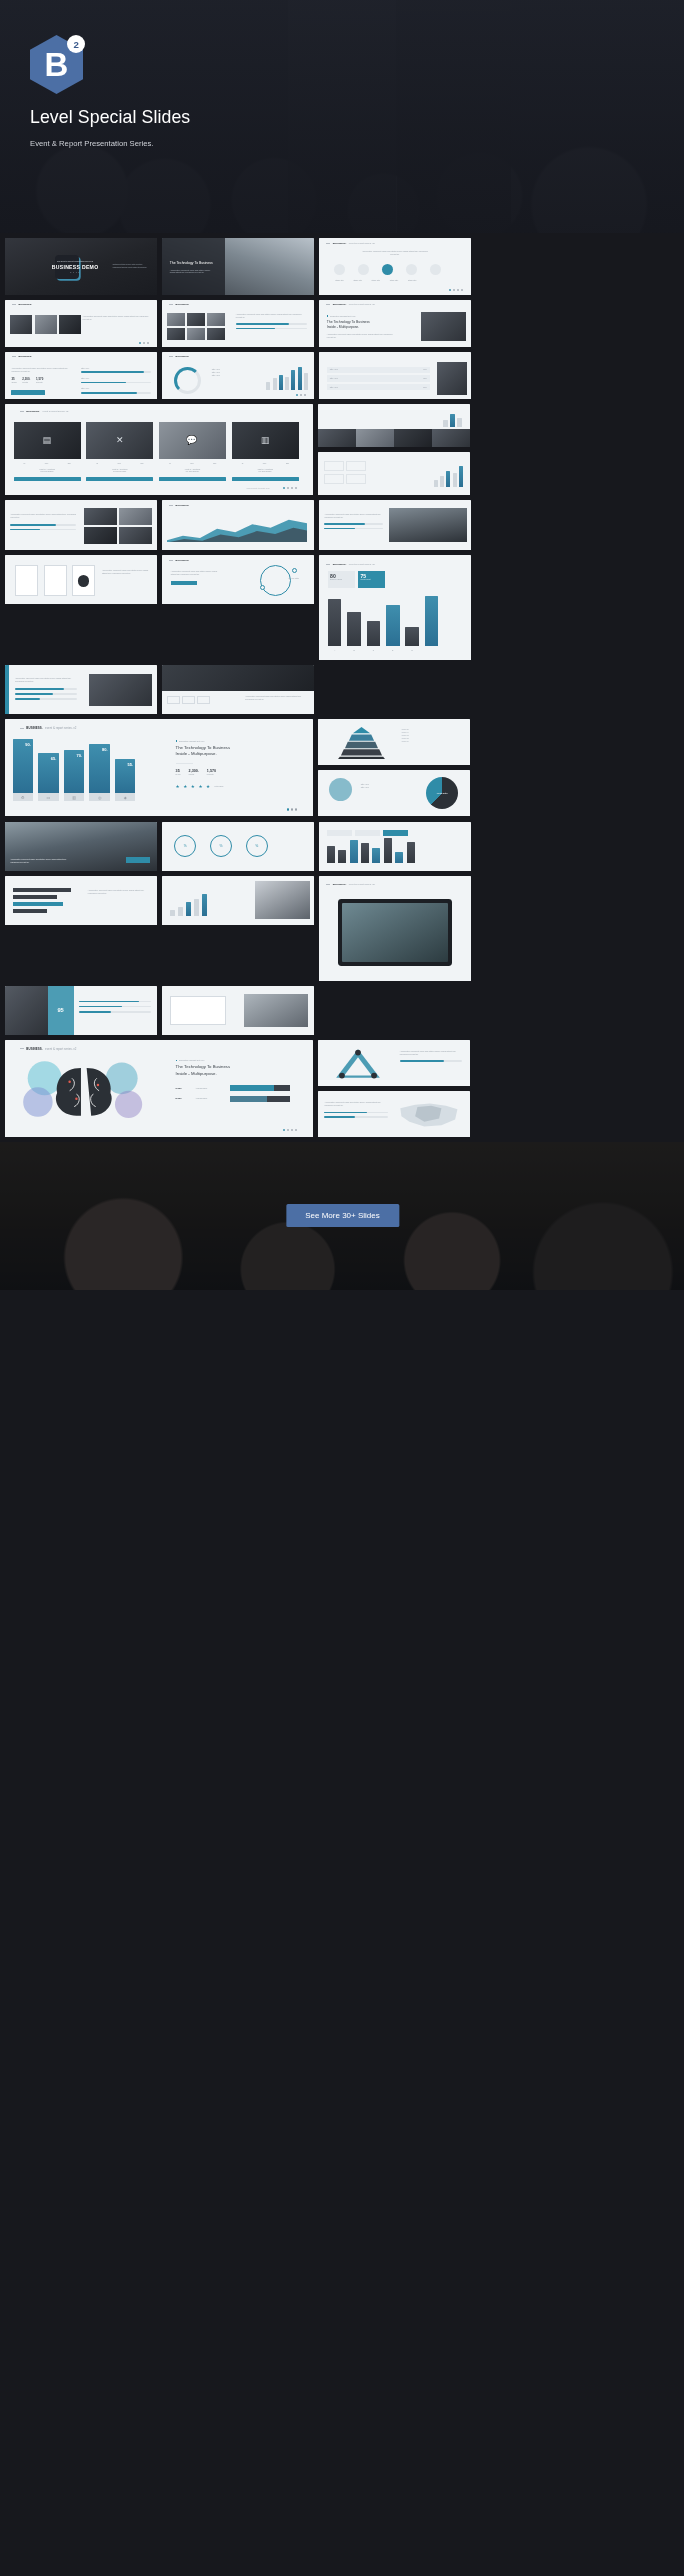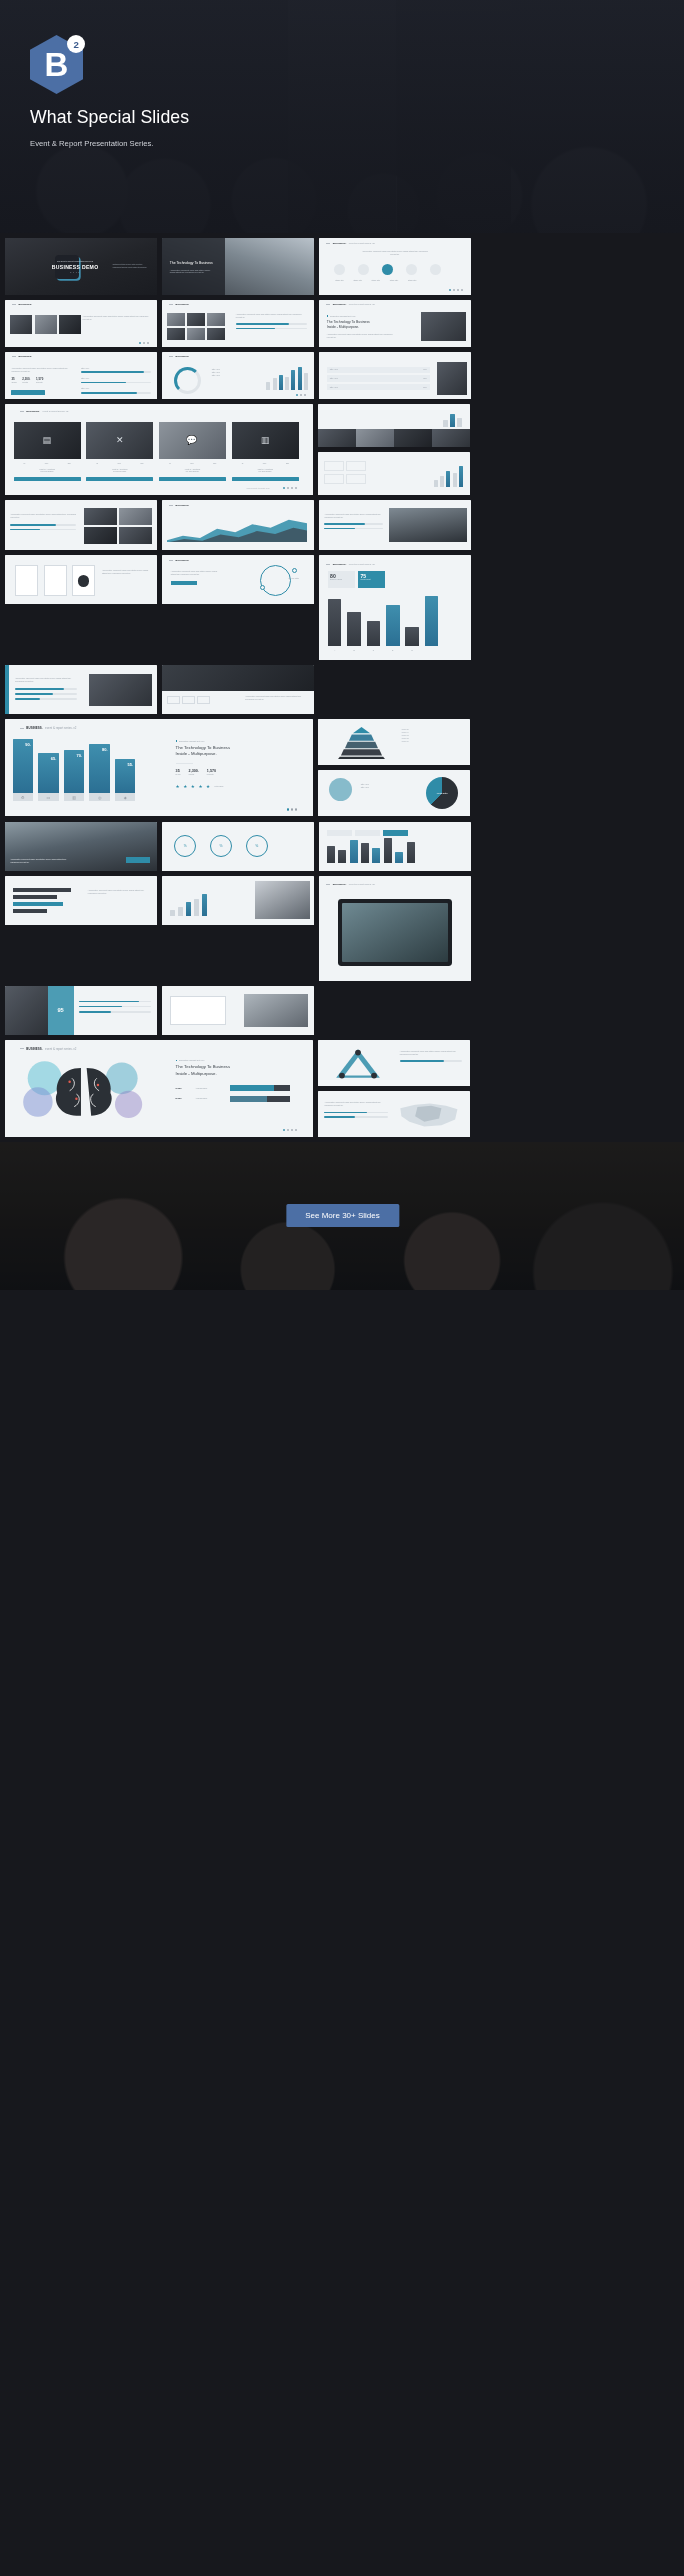--- a/index.html
+++ b/index.html
@@ -93,21 +93,21 @@
   <div class="hero-photo"></div>
   <div class="hero-strip"></div>
   <div class="hero-strip2"></div>
   <div class="hero-overlay"></div>
   <div class="logo">
     <div class="hex">
       <span class="hex-letter">B</span>
     </div>
     <div class="badge2">2</div>
   </div>
-  <div class="hero-title">What Special Slides</div>
+  <div class="hero-title">Level Special Slides</div>
   <div class="hero-sub">Event &amp; Report Presentation Series.</div>
 </div>
 
 <div class="grid">
 
   <div class="row">
     <div class="slide dark" style="width:152px;height:57px">
       <div style="position:absolute;inset:0;background:linear-gradient(160deg,#33363d 0%,#222429 55%,#1a1c21 100%)"></div>
       <div style="position:absolute;left:50px;top:17px;width:24px;height:24px;border-radius:4px;background:#1e2128;box-shadow:1.7px 1.7px 0 #3f8fae"></div>
       <div style="position:absolute;left:39px;top:22px;width:63px;color:#cfd3d9;font-size:1.9px;text-align:center">The Event &amp; Report Presentation Series v2</div>

